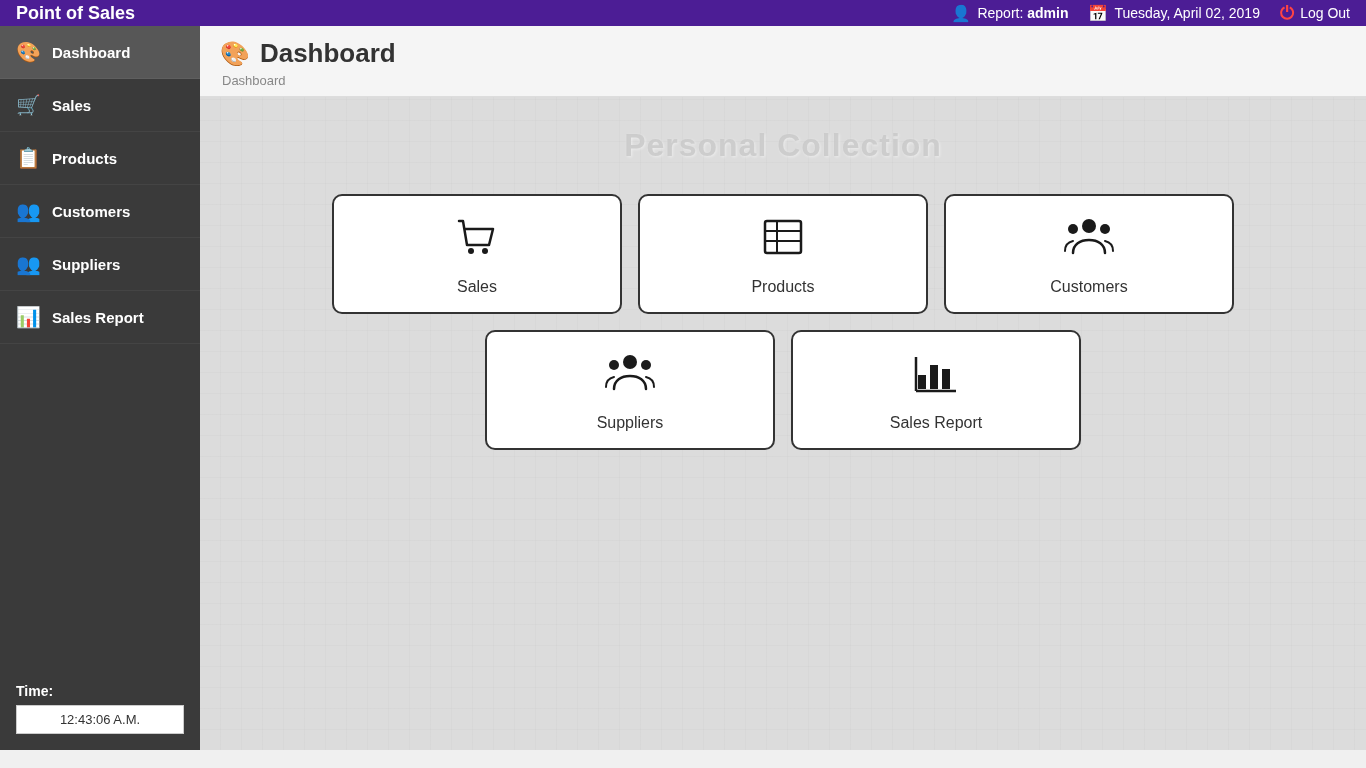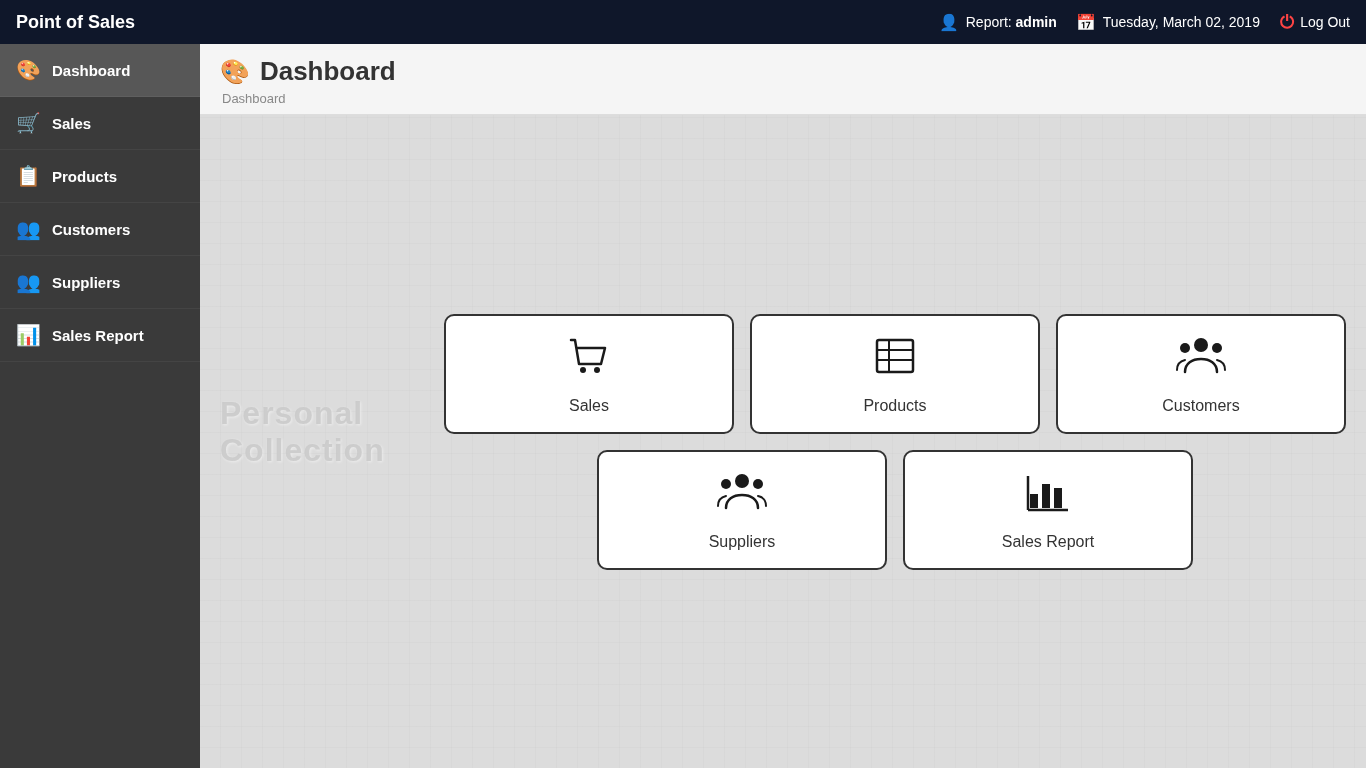--- a/index.html
+++ b/index.html
@@ -1,22 +1,22 @@
 <!DOCTYPE html>
 <html><head>
   <meta charset="utf-8">
   <style>
     * { margin: 0; padding: 0; box-sizing: border-box; }
     body { font-family: Arial, sans-serif; width: 1366px; height: 768px; overflow: hidden; background: #f0f0f0; }
 
     
     #header {
-      background: #0f172a;
-      color: white;
-      height: 44px;
+      background: #4c1d95;
+      color: white;
+      height: 26px;
       display: flex;
       align-items: center;
       padding: 0 16px;
       justify-content: space-between;
     }
     #header-title {
       font-size: 18px;
       font-weight: bold;
       color: white;
     }
@@ -139,20 +139,21 @@
       color: #888;
       font-size: 13px;
       margin-top: 4px;
       padding-left: 2px;
     }
 
     
     #dashboard-content {
       flex: 1;
       display: flex;
+      flex-direction: column;
       align-items: center;
       padding: 20px;
       background: #dcdcdc;
       background-image:
         repeating-linear-gradient(0deg, transparent, transparent 20px, rgba(180,180,180,0.1) 20px, rgba(180,180,180,0.1) 21px),
         repeating-linear-gradient(90deg, transparent, transparent 20px, rgba(180,180,180,0.1) 20px, rgba(180,180,180,0.1) 21px);
     }
 
     #collection-title {
       font-size: 32px;
@@ -208,21 +209,21 @@
   <span id="header-title">Point of Sales</span>
   <div id="header-right">
     <div class="header-item">
       <span class="header-icon">👤</span>
       <span>
         <span>Report: </span><strong>admin</strong>
       </span>
     </div>
     <div class="header-item">
       <span class="header-icon">📅</span>
-      <span>Tuesday, March 02, 2019</span>
+      <span>Tuesday, April 02, 2019</span>
     </div>
     <div id="logout-btn">
       <span id="logout-icon">⏻</span>
       <span>Log Out</span>
     </div>
   </div>
 </div>
 
 <div id="layout">
 
@@ -251,20 +252,24 @@
     <div class="sidebar-item">
       <span class="sidebar-item-icon">👥</span>
       <span class="sidebar-label">Suppliers</span>
     </div>
 
     <div class="sidebar-item">
       <span class="sidebar-item-icon">📊</span>
       <span class="sidebar-label">Sales Report</span>
     </div>
 
+    <div id="sidebar-footer">
+      <div id="time-label">Time:</div>
+      <div id="time-display">12:43:06 A.M.</div>
+    </div>
   </div>
 
   <div id="main">
 
     <div id="page-header">
       <div id="page-title-row">
         <span id="page-title-icon">🎨</span>
         <span id="page-title">Dashboard</span>
       </div>
       <div id="breadcrumb">Dashboard</div>

